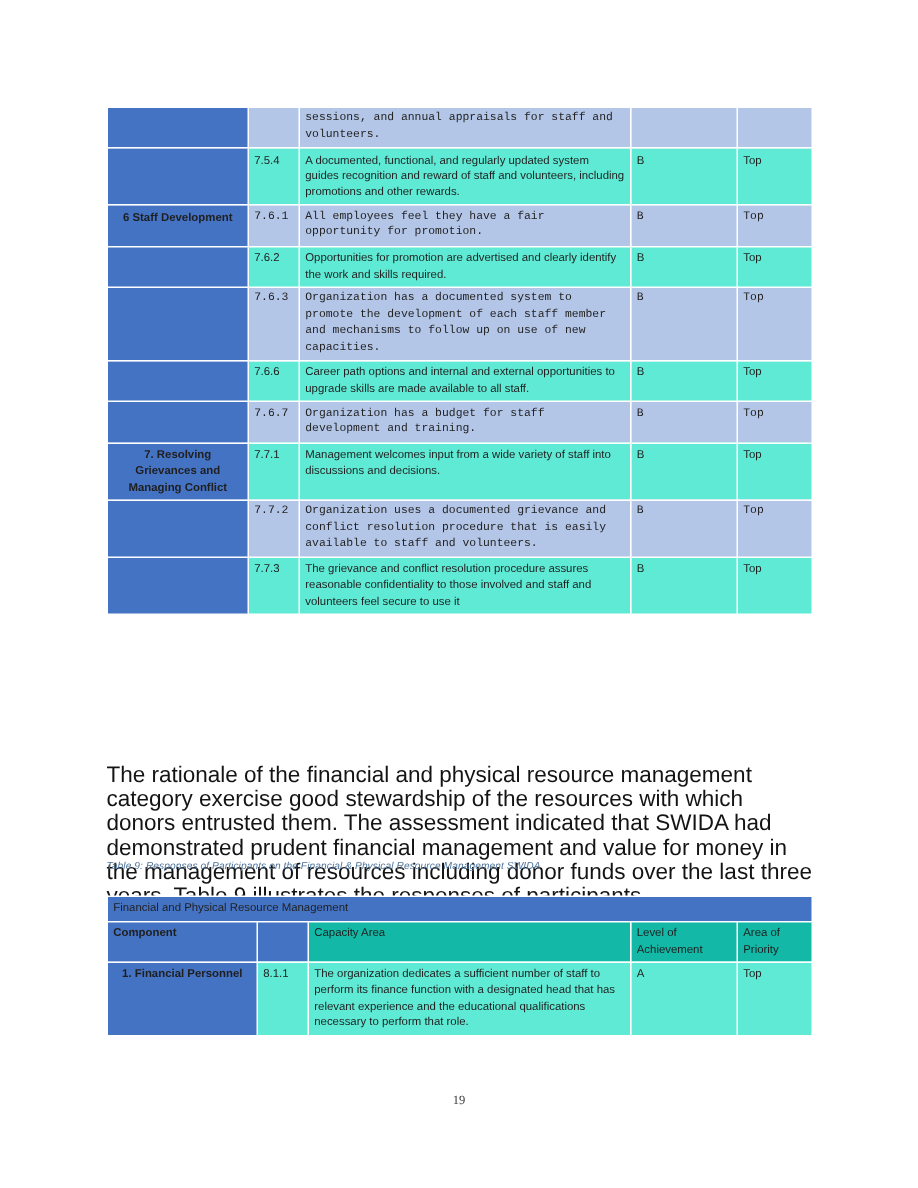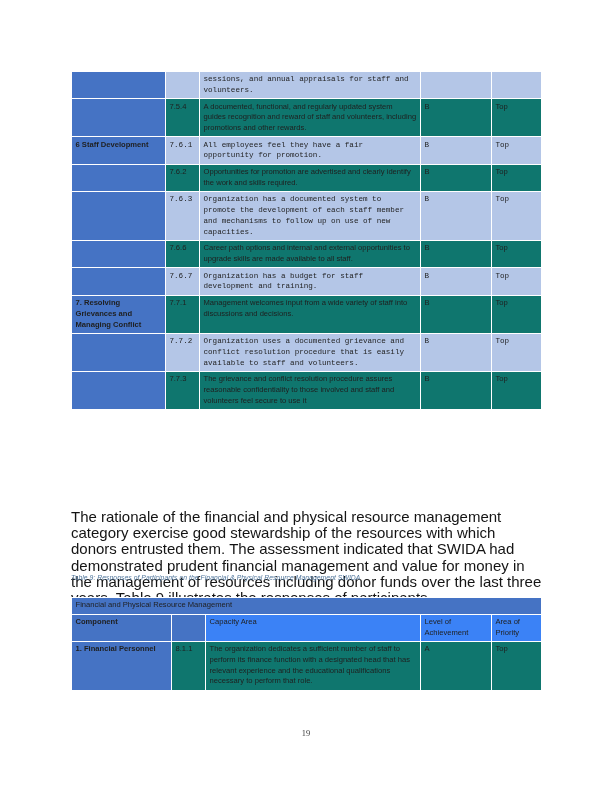--- a/index.html
+++ b/index.html
@@ -54,38 +54,39 @@
   #table-finance col.c3 { width: 215px; }
   #table-finance col.c4 { width: 71px; }
   #table-finance col.c5 { width: 50px; }
 
   
   .cat {           
     background: #4573c4;
     color: #ffffff;
     font-weight: bold;
     border-color: #ffffff;
+    text-align: center;
   }
   .cat.blank { color: transparent; }
   .shade-dark  { background: #b4c6e7; font-family: Liberation Mono, monospace; }
-  .shade-light { background: #0f766e; }
+  .shade-light { background: #5eead4; }
 
   .hdr-band {
     background: #4573c4;
     color: #ffffff;
     font-weight: normal;
   }
   .hdr-cell {
     background: #4573c4;
     color: #ffffff;
     font-weight: bold;
     margin-top: 16px;
   }
   .hdr-plain {
-    background: #3b82f6;
+    background: #14b8a6;
     color: #1f1f1f;
   }
 
   .num { white-space: nowrap; }
 
   
   .section-heading {
     position: absolute;
     left: 71px;
     top: 492px;

